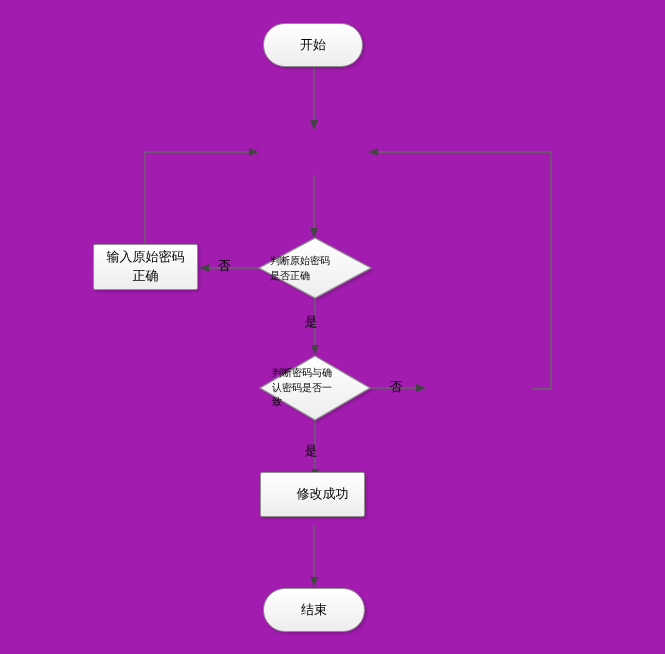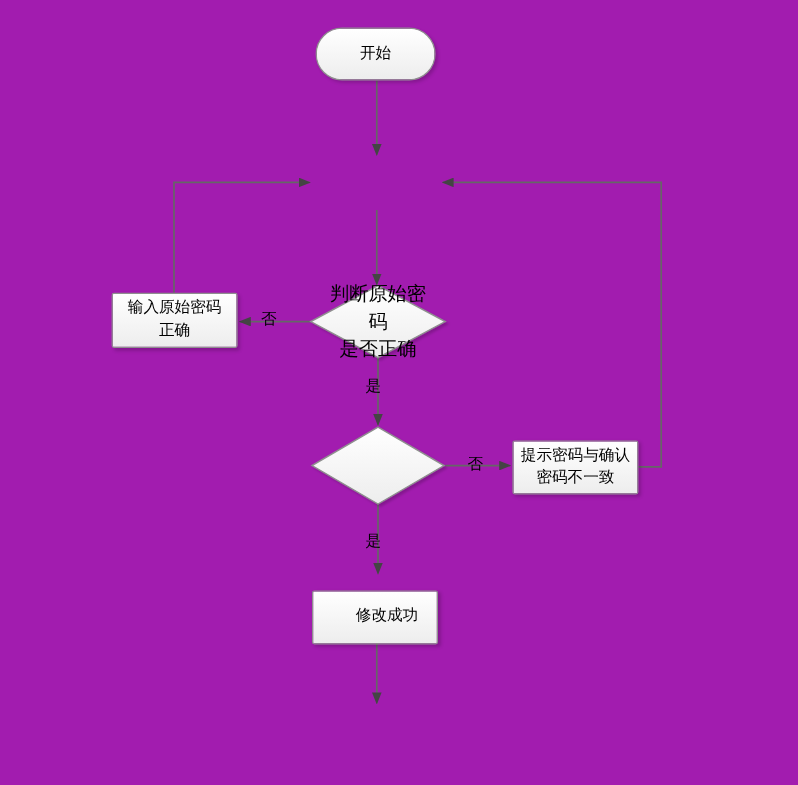--- a/index.html
+++ b/index.html
@@ -35,23 +35,23 @@
     color: #000000;
     background: linear-gradient(180deg, #ffffff 0%, #ededed 100%);
     border: 1px solid #8f8f8f;
     box-shadow: 2px 2px 3px rgba(0,0,0,0.18);
   }
   .rect { border-radius: 2px; }
   .stadium { border-radius: 22px; }
   .dlabel {
     position: absolute;
     transform: translate(-50%, -50%);
-    text-align: center;
+    text-align: left;
     white-space: pre-line;
-    font-size: 16px;
+    font-size: 10px;
     line-height: 1.45;
     color: #000000;
   }
   .elabel {
     position: absolute;
     transform: translate(-50%, -50%);
     font-size: 13px;
     color: #000000;
   }
 </style>
@@ -87,27 +87,29 @@
     <polygon points="315,238 371,268 315,298 259,268" fill="url(#nodeGrad)" stroke="#8f8f8f" stroke-width="1.2" filter="url(#ds)"></polygon>
     <polygon points="315,356 370,388 315,420 260,388" fill="url(#nodeGrad)" stroke="#8f8f8f" stroke-width="1.2" filter="url(#ds)"></polygon>
   </svg>
 
   <div class="node stadium" style="left:263px; top:23px; width:100px; height:44px;">开始</div>
 
 
   <div class="node rect" style="left:93px; top:244px; width:105px; height:46px;">输入原始密码
 正确</div>
 
-  <div class="node rect" style="left:427px; top:367px; width:105px; height:45px;">提示密码与确认
-密码不一致</div>
 
-  <div class="node rect" style="left:260px; top:492px; width:105px; height:45px;padding-left:20px;">修改成功</div>
+  <div class="node rect" style="left:260px; top:472px; width:105px; height:45px;padding-left:20px;">修改成功</div>
 
+  <div class="node stadium" style="left:263px; top:588px; width:102px; height:44px;">结束</div>
 
   <div class="dlabel" style="left:315px; top:268px; width:90px;">判断原始密码
 是否正确</div>
+  <div class="dlabel" style="left:315px; top:388px; width:86px;">判断密码与确
+认密码是否一
+致</div>
 
   <span class="elabel" style="left:224px; top:266px;">否</span>
   <span class="elabel" style="left:311px; top:322px;">是</span>
   <span class="elabel" style="left:396px; top:387px;">否</span>
   <span class="elabel" style="left:311px; top:451px;">是</span>
 
 </div>
 
 </body></html>

